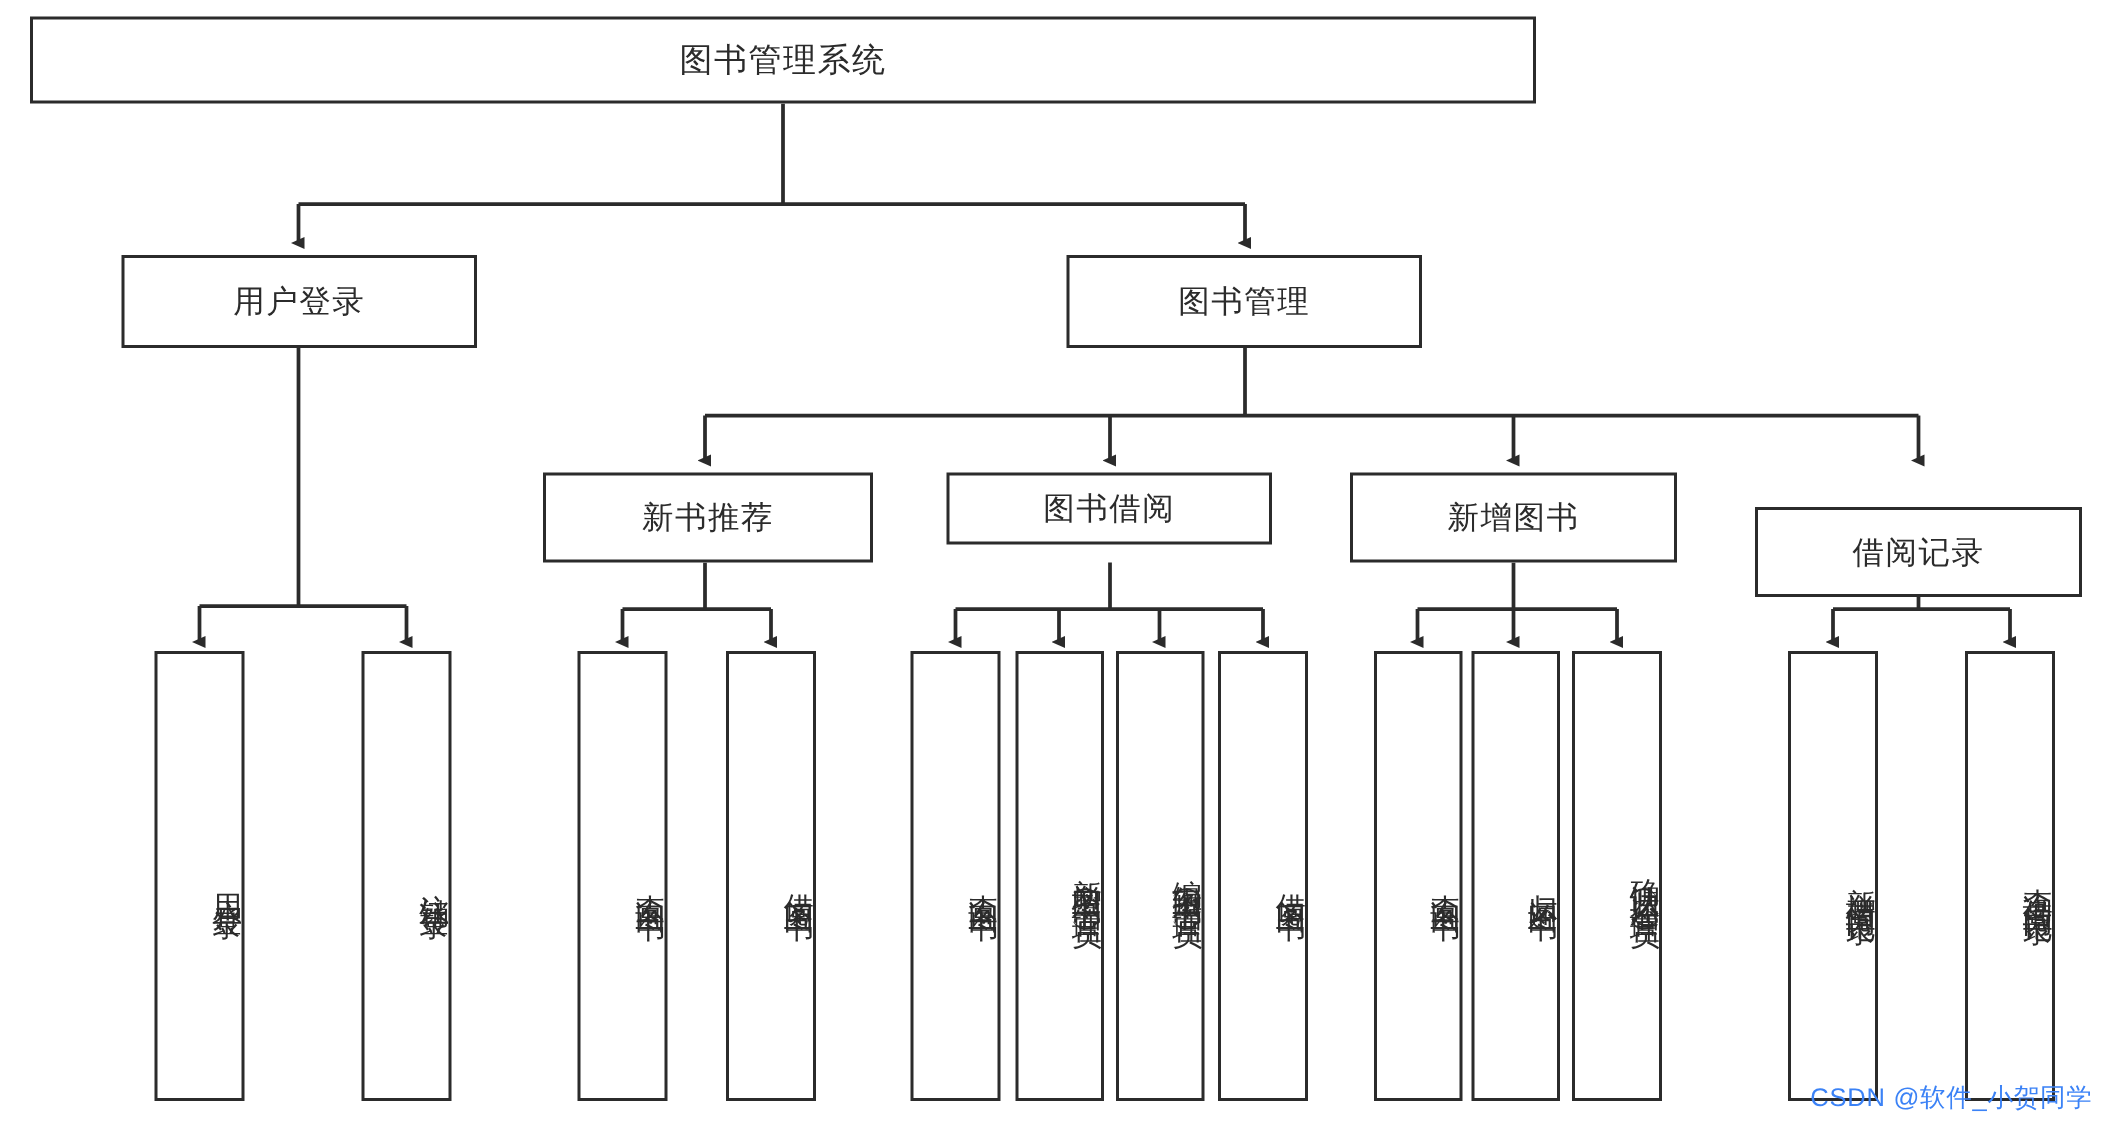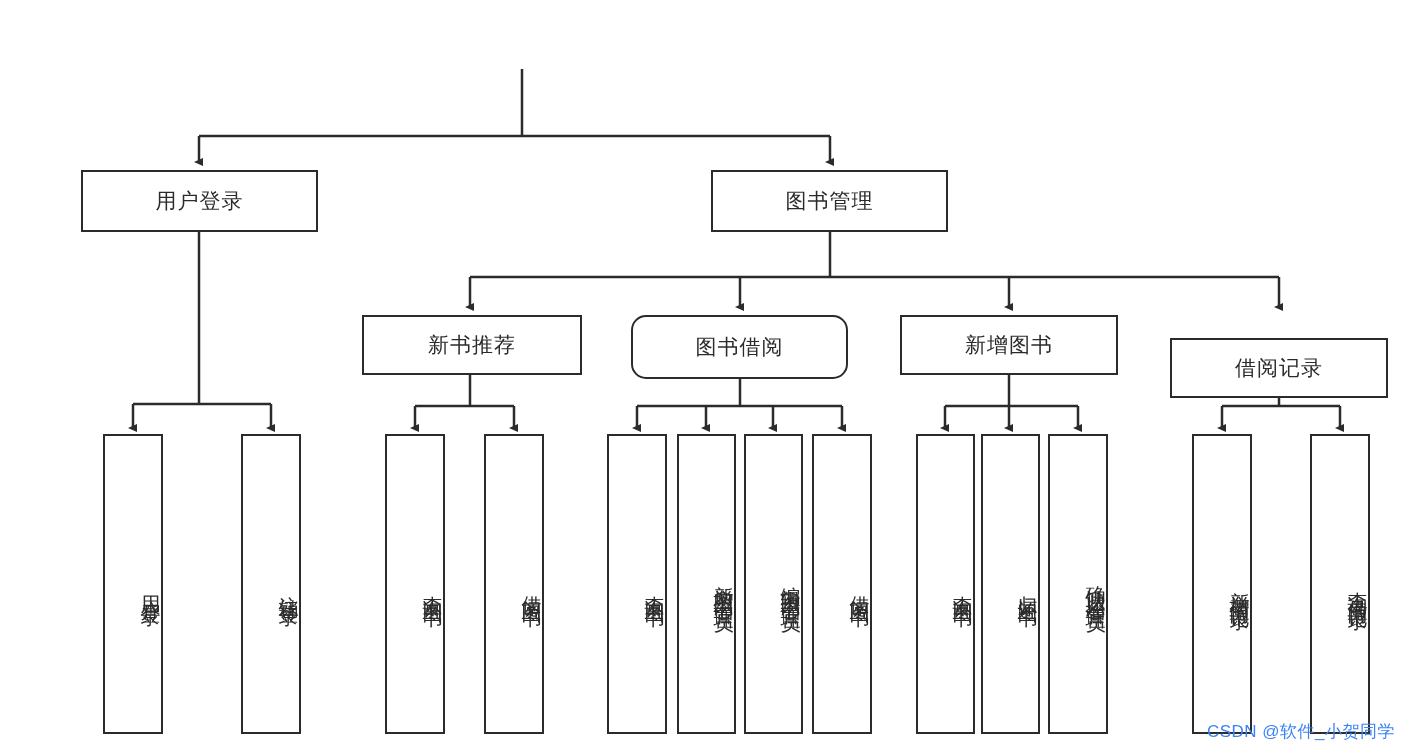--- a/index.html
+++ b/index.html
@@ -99,26 +99,27 @@
       <path d="M1009,406 L1009,428" marker-end="url(#arrow)"></path>
       <path d="M1078,406 L1078,428" marker-end="url(#arrow)"></path>
 
       <path d="M1279,375 L1279,406"></path>
       <path d="M1222,406 L1340,406"></path>
       <path d="M1222,406 L1222,428" marker-end="url(#arrow)"></path>
       <path d="M1340,406 L1340,428" marker-end="url(#arrow)"></path>
     </g>
   </svg>
 
+  <div class="node h root" style="left:20px;top:11px;width:1004px;height:58px;">图书管理系统</div>
 
   <div class="node h" style="left:81px;top:170px;width:237px;height:62px;">用户登录</div>
   <div class="node h" style="left:711px;top:170px;width:237px;height:62px;">图书管理</div>
 
   <div class="node h" style="left:362px;top:315px;width:220px;height:60px;">新书推荐</div>
-  <div class="node h" style="left:631px;top:315px;width:217px;height:64px;border-radius:15px;">图书借阅</div>
+  <div class="node h" style="left:631px;top:315px;width:217px;height:48px;">图书借阅</div>
   <div class="node h" style="left:900px;top:315px;width:218px;height:60px;">新增图书</div>
   <div class="node h" style="left:1170px;top:315px;width:218px;height:60px;margin-top:23px;">借阅记录</div>
 
   <div class="node v" style="left:103px;top:434px;width:60px;height:300px;">
     <span>用户登录</span>
   </div>
   <div class="node v" style="left:241px;top:434px;width:60px;height:300px;">
     <span>注销登录</span>
   </div>
 

